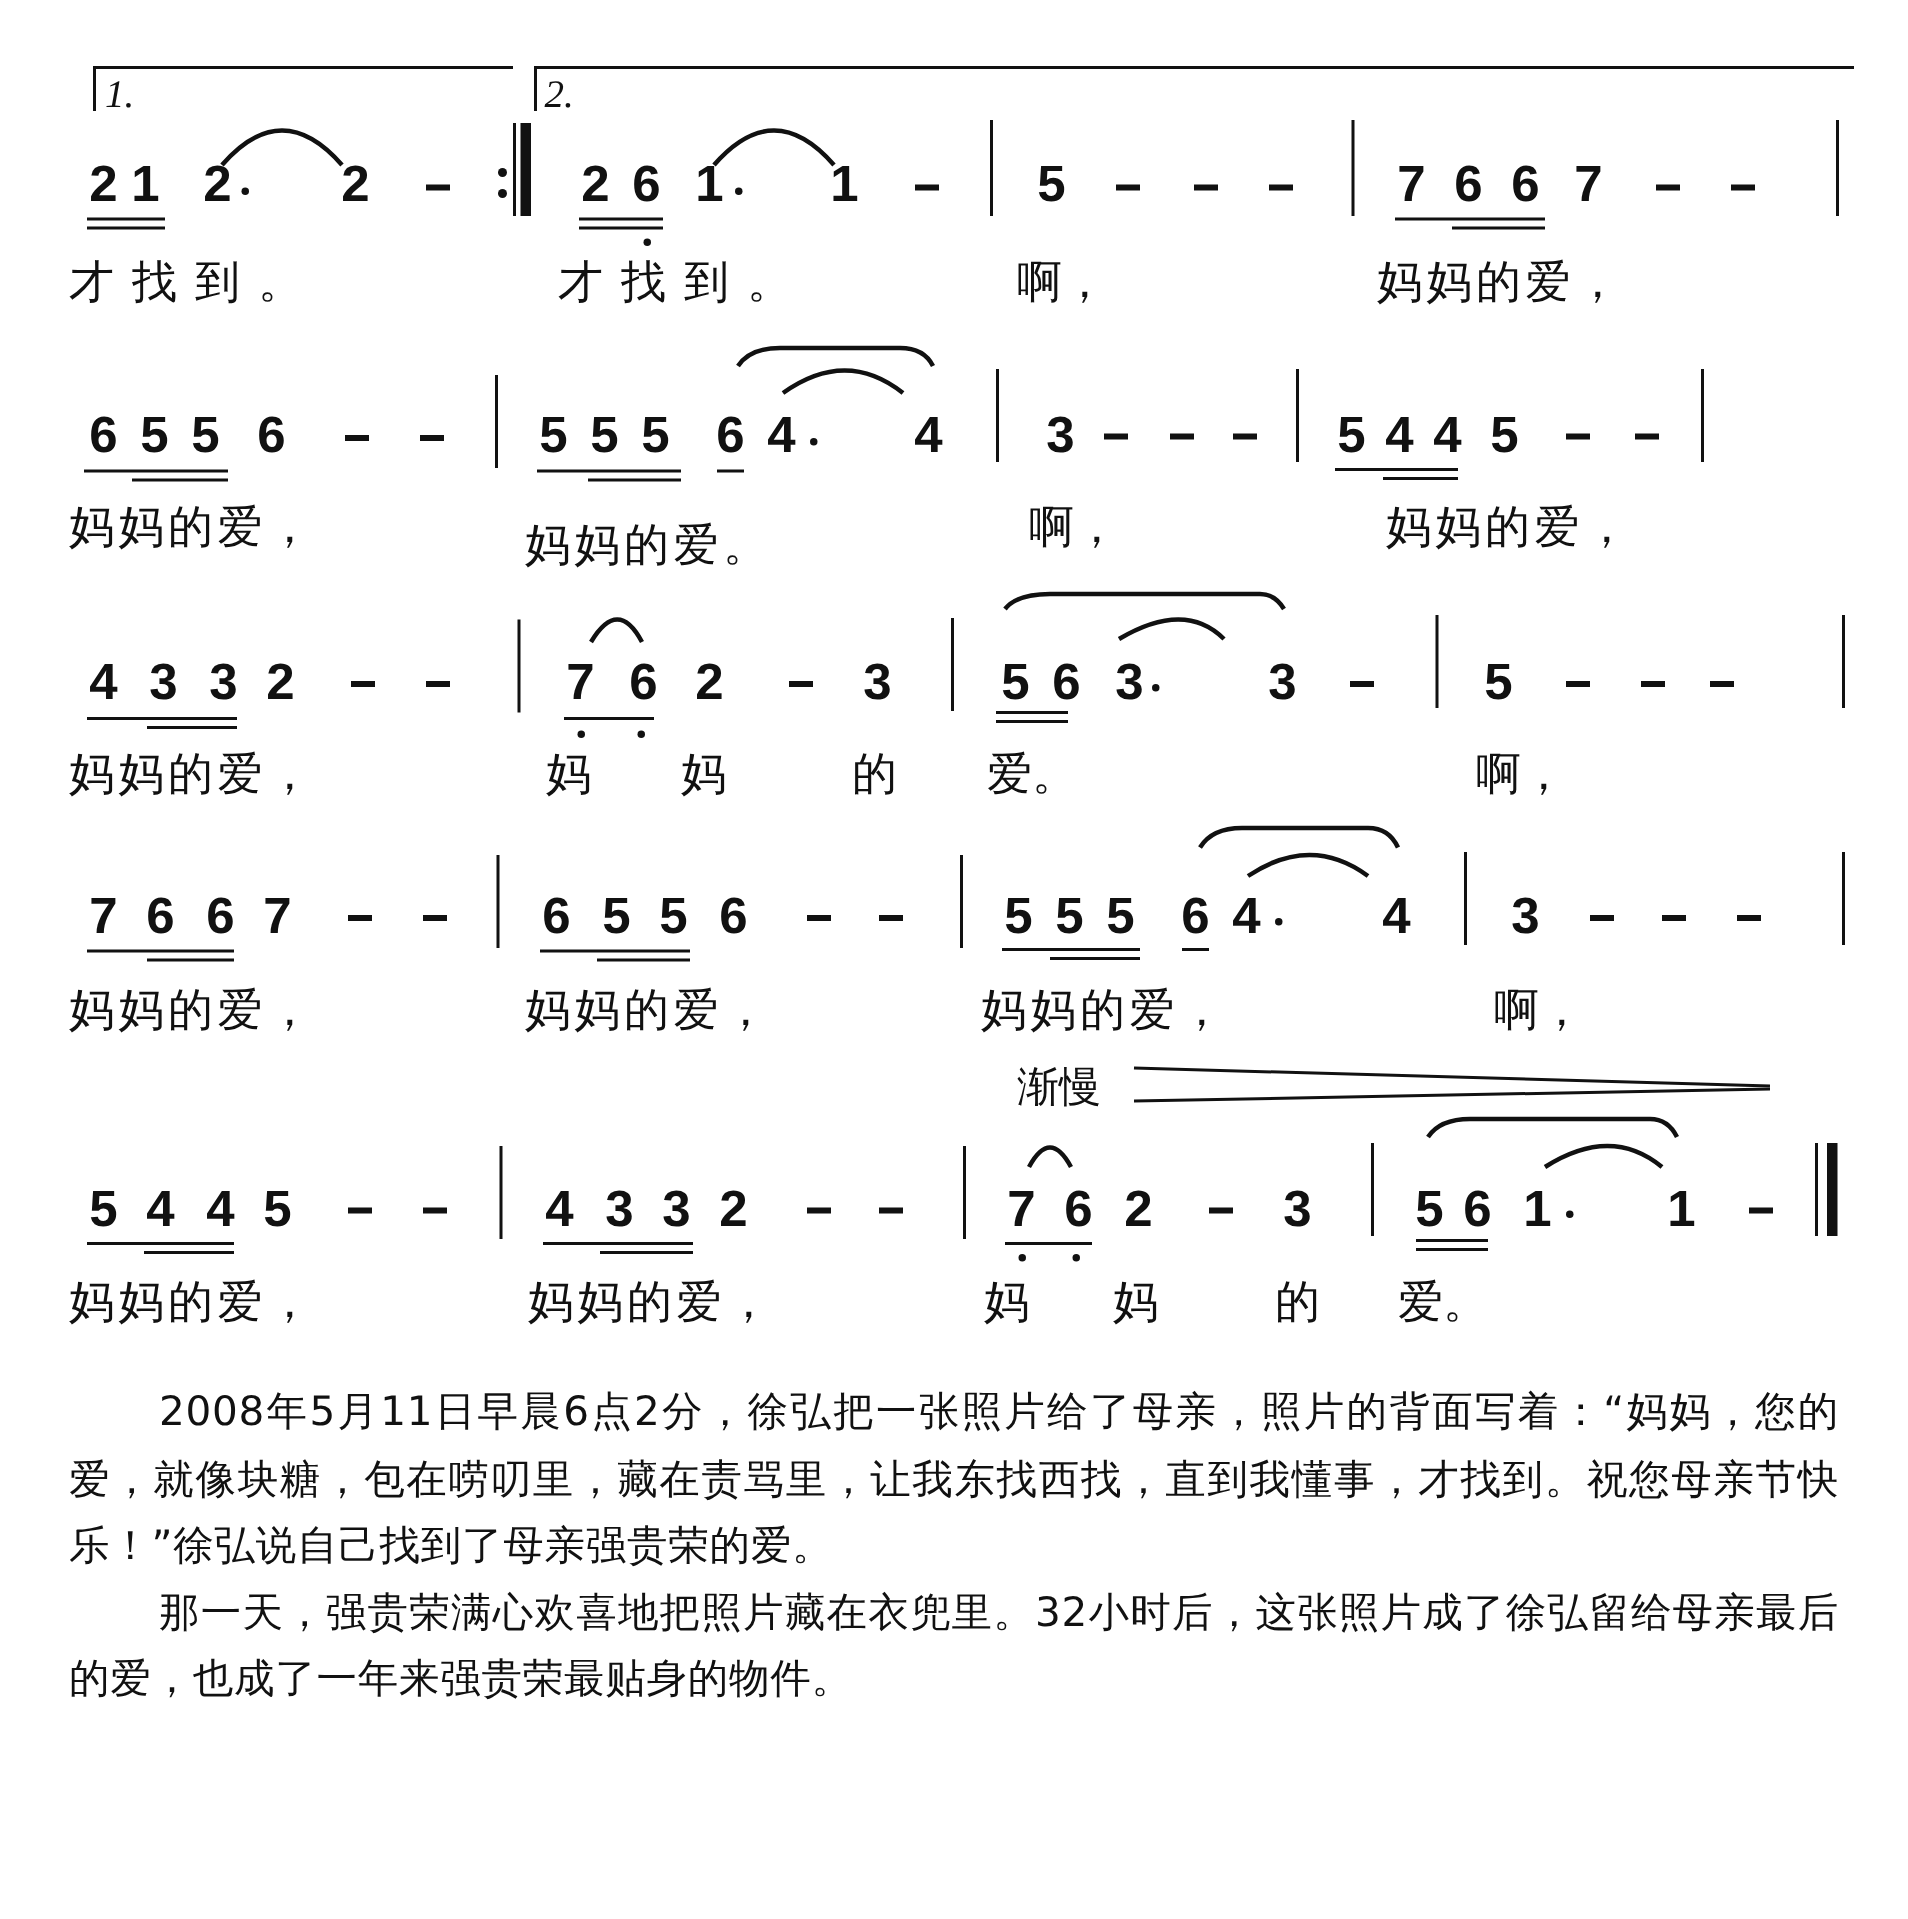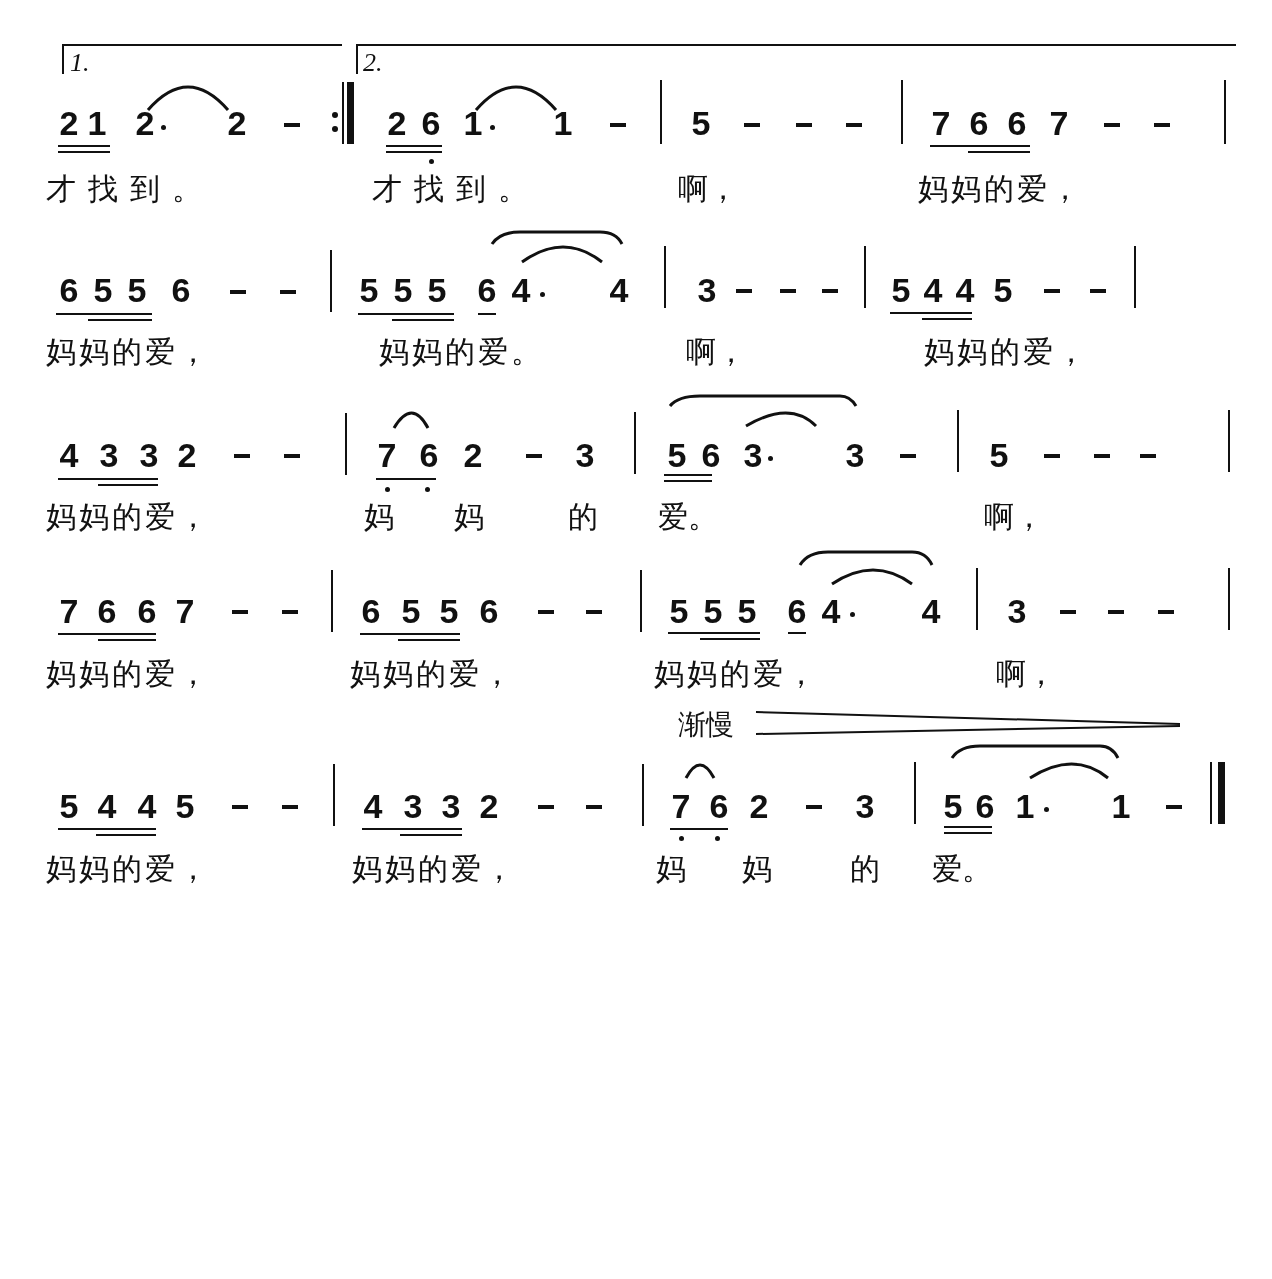--- a/index.html
+++ b/index.html
@@ -127,21 +127,21 @@
     <div class="dash" style="left:1044px; top:289px;"></div>
     <div class="dash" style="left:1090px; top:289px;"></div>
     <div class="barline" style="left:1134px; top:246px; height:62px;"></div>
 
     <svg class="arcs" width="1272" height="400">
       <path d="M492 244 Q500 232 520 232 L600 232 Q616 232 622 244" fill="none" stroke="#111" stroke-width="3"></path>
       <path d="M522 262 Q564 232 602 262" fill="none" stroke="#111" stroke-width="3"></path>
     </svg>
 
     <span class="lyric" style="left:46px; top:335px; letter-spacing:3px;">妈妈的爱，</span>
-    <span class="lyric" style="left:350px; top:335px; letter-spacing:3px;margin-left:29px;">妈妈的爱。</span>
+    <span class="lyric" style="left:350px; top:347px; letter-spacing:3px;">妈妈的爱。</span>
     <span class="lyric" style="left:686px; top:335px;">啊，</span>
     <span class="lyric" style="left:924px; top:335px; letter-spacing:3px;">妈妈的爱，</span>
   </div>
 
   <div class="score-row">
     <span class="note" style="left:56px; top:438px;">4</span>
     <span class="note" style="left:96px; top:438px;">3</span>
     <span class="note" style="left:136px; top:438px;">3</span>
     <div class="uline" style="left:58px; top:478px; width:100px;"></div>
     <div class="uline" style="left:98px; top:484px; width:60px;"></div>
@@ -296,15 +296,19 @@
     </svg>
 
     <span class="lyric" style="left:46px; top:852px; letter-spacing:3px;">妈妈的爱，</span>
     <span class="lyric" style="left:352px; top:852px; letter-spacing:3px;">妈妈的爱，</span>
     <span class="lyric" style="left:656px; top:852px;">妈</span>
     <span class="lyric" style="left:742px; top:852px;">妈</span>
     <span class="lyric" style="left:850px; top:852px;">的</span>
     <span class="lyric" style="left:932px; top:852px;">爱。</span>
   </div>
 
+  <div class="prose" style="top:920px;">
+    <p>2008年5月11日早晨6点2分，徐弘把一张照片给了母亲，照片的背面写着：“妈妈，您的爱，就像块糖，包在唠叨里，藏在责骂里，让我东找西找，直到我懂事，才找到。祝您母亲节快乐！”徐弘说自己找到了母亲强贵荣的爱。</p>
+    <p>那一天，强贵荣满心欢喜地把照片藏在衣兜里。32小时后，这张照片成了徐弘留给母亲最后的爱，也成了一年来强贵荣最贴身的物件。</p>
+  </div>
 
 
 </div>
 
 </body></html>

